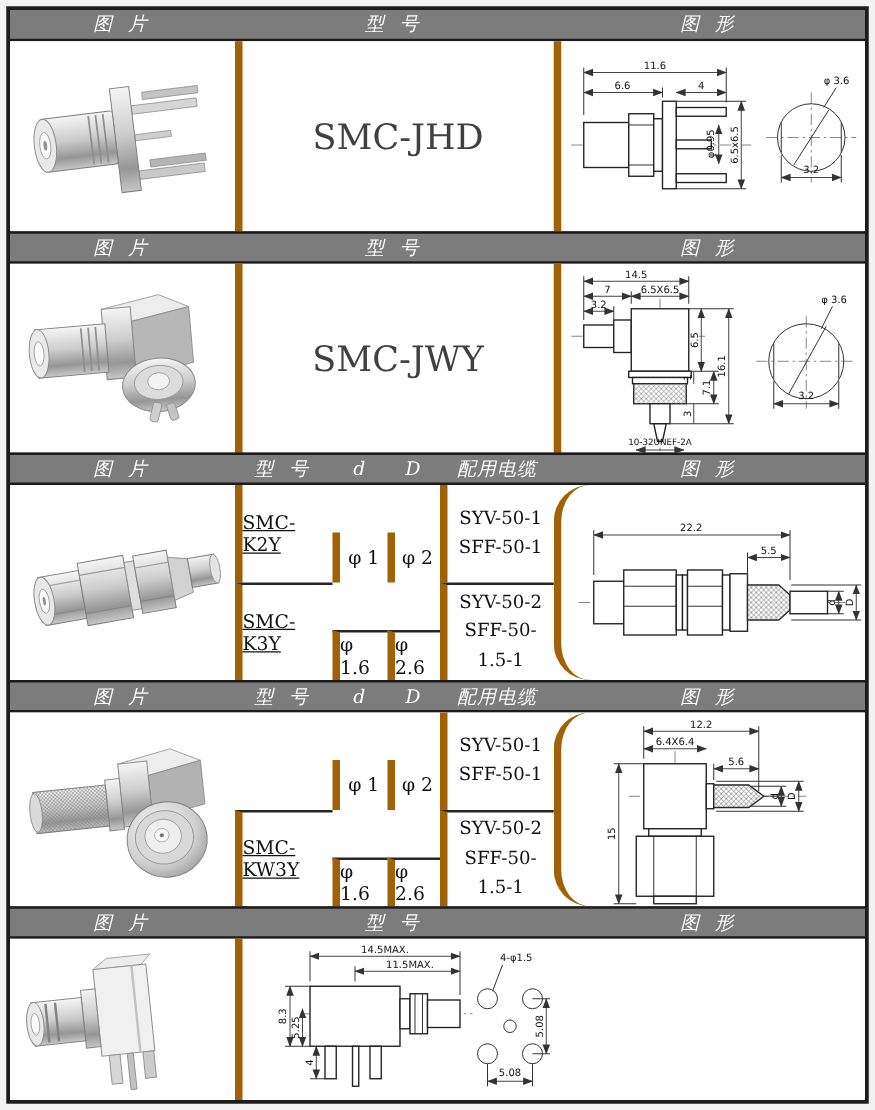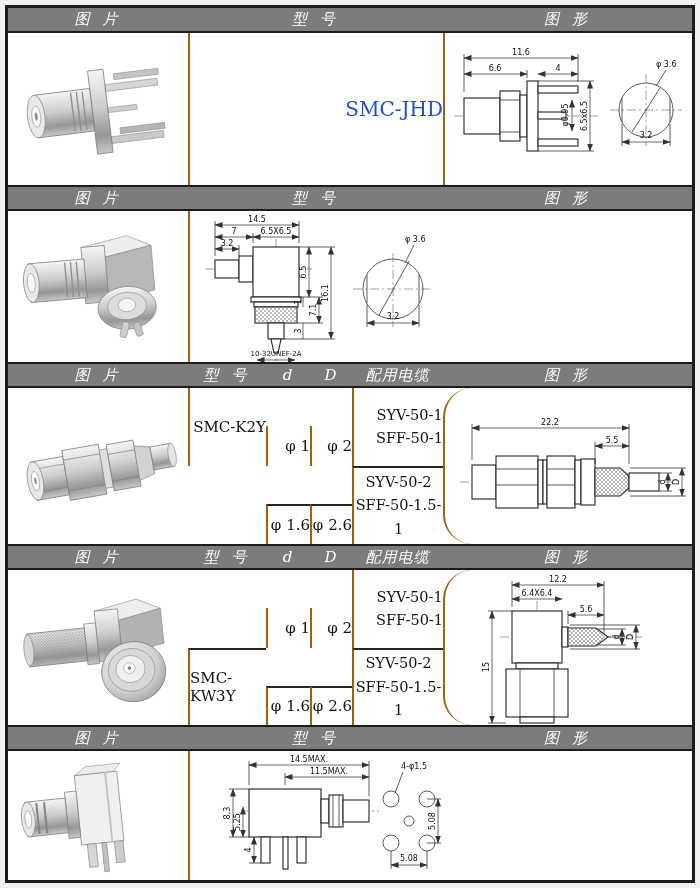--- a/index.html
+++ b/index.html
@@ -11,27 +11,27 @@
         border-bottom:2px solid #1c1c1c;display:grid;align-items:center;flex:0 0 auto;}
   .sec-header.bt{border-top:2px solid #1c1c1c;}
   .hlabel{text-align:center;font-size:15px;letter-spacing:4px;white-space:nowrap;}
   .hlabel.latin{letter-spacing:1px;font-family:"DejaVu Serif",serif;}
   .grid3{grid-template-columns:180px 255px 1fr;}
   .grid6{grid-template-columns:180px 78px 44px 42px 91px 1fr;}
   .sec-body{display:grid;background:#fff;}
   .sec-body.grid3{grid-template-columns:180px 255px 1fr;}
   .sec-body.grid6{grid-template-columns:180px 78px 44px 42px 91px 1fr;grid-template-rows:1fr 1fr;}
   .cell{display:flex;align-items:center;justify-content:center;box-sizing:border-box;}
-  .bl{border-left:2px solid #a16207;justify-content:flex-end;}
+  .bl{border-left:6px solid #a16207;}
   .bt2{border-top:2px solid #262626;}
   .photo-cell{grid-row:1/3;}
   .drawing-cell6{grid-column:6;grid-row:1/3;border-radius:29px;}
   .c2{grid-column:2}.c3{grid-column:3}.c4{grid-column:4}.c5{grid-column:5}
-  .model-big{font-family:"DejaVu Serif",serif;font-size:20px;color:#1d4ed8;}
-  .model-sm{font-family:"DejaVu Serif",serif;font-size:15px;color:#111;}
+  .model-big{font-family:"DejaVu Serif",serif;font-size:28px;color:#404040;}
+  .model-sm{font-family:"DejaVu Serif",serif;font-size:15px;color:#111;text-decoration:underline;}
   .val{font-family:"DejaVu Serif",serif;font-size:15px;color:#111;margin-top:38px;}
   .cable{font-family:"DejaVu Serif",serif;font-size:14.5px;color:#111;text-align:center;line-height:1.6;}
   svg text{font-family:"DejaVu Sans",sans-serif;font-size:8px;fill:#111;}
   .ol{fill:#fff;stroke:#222;stroke-width:1.1;}
   .thin{fill:none;stroke:#333;stroke-width:0.8;}
   .dl{stroke:#444;stroke-width:0.8;fill:none;}
   .cl{stroke:#777;stroke-width:0.7;stroke-dasharray:9 3 2 3;fill:none;}
 </style>
 </head>
 <body>
@@ -150,20 +150,21 @@
             <ellipse cx="16" cy="62" rx="8" ry="20" fill="#e9e9e9" stroke="#8a8a8a" stroke-width="0.8"></ellipse>
             <ellipse cx="16" cy="62" rx="4" ry="10" fill="#fafafa" stroke="#9a9a9a" stroke-width="0.7"></ellipse>
             <ellipse cx="112" cy="96" rx="30" ry="22" fill="url(#m2)" stroke="#858585" stroke-width="0.8"></ellipse>
             <ellipse cx="112" cy="94" rx="20" ry="14" fill="#dcdcdc" stroke="#919191" stroke-width="0.7"></ellipse>
             <ellipse cx="112" cy="93" rx="9" ry="7" fill="#f3f3f3" stroke="#9a9a9a" stroke-width="0.7"></ellipse>
             <rect x="104" y="110" width="7" height="16" rx="2" transform="rotate(18 107 118)" fill="#cfcfcf" stroke="#8a8a8a" stroke-width="0.6"></rect>
             <rect x="118" y="112" width="7" height="14" rx="2" transform="rotate(-14 121 119)" fill="#c4c4c4" stroke="#8a8a8a" stroke-width="0.6"></rect>
           </g>
         </svg>
       </div>
+      <div class="cell bl model-big">SMC-JWY</div>
       <div class="cell bl">
         <svg width="246" height="152" viewBox="0 0 246 152">
           <defs>
             <marker id="a2" viewBox="0 0 8 8" refX="7.5" refY="4" markerWidth="8" markerHeight="8" orient="auto-start-reverse" markerUnits="userSpaceOnUse">
                 <path d="M0,1L8,4L0,7z" fill="#333"></path>
               </marker>
             <pattern id="h2" width="4" height="4" patternUnits="userSpaceOnUse">
                 <path d="M0,0L4,4M4,0L0,4" stroke="#777" stroke-width="0.5"></path>
               </pattern>
           </defs>
@@ -307,20 +308,21 @@
           <line class="thin" x1="213" y1="83" x2="226" y2="83"></line>
             <line class="thin" x1="213" y1="101" x2="226" y2="101"></line>
           <line class="dl" marker-start="url(#a3)" marker-end="url(#a3)" x1="222" y1="83" x2="222" y2="101"></line>
           <text transform="rotate(-90 219 92)" x="219" y="92" text-anchor="middle">d</text>
           <line class="thin" x1="184" y1="78" x2="240" y2="78"></line>
             <line class="thin" x1="184" y1="106" x2="240" y2="106"></line>
           <line class="dl" marker-start="url(#a3)" marker-end="url(#a3)" x1="236" y1="78" x2="236" y2="106"></line>
           <text transform="rotate(-90 233 92)" x="233" y="92" text-anchor="middle">D</text>
         </svg>
       </div>
+      <div class="cell bl bt2 c2 model-sm">SMC-K3Y</div>
       <div class="cell bl bt2 c3 val">φ 1.6</div>
       <div class="cell bl bt2 c4 val">φ 2.6</div>
       <div class="cell bl bt2 c5 cable">
         <div>
           <div>SYV-50-2</div>
           <div>SFF-50-1.5-1</div>
         </div>
       </div>
     </div>
   </div>

